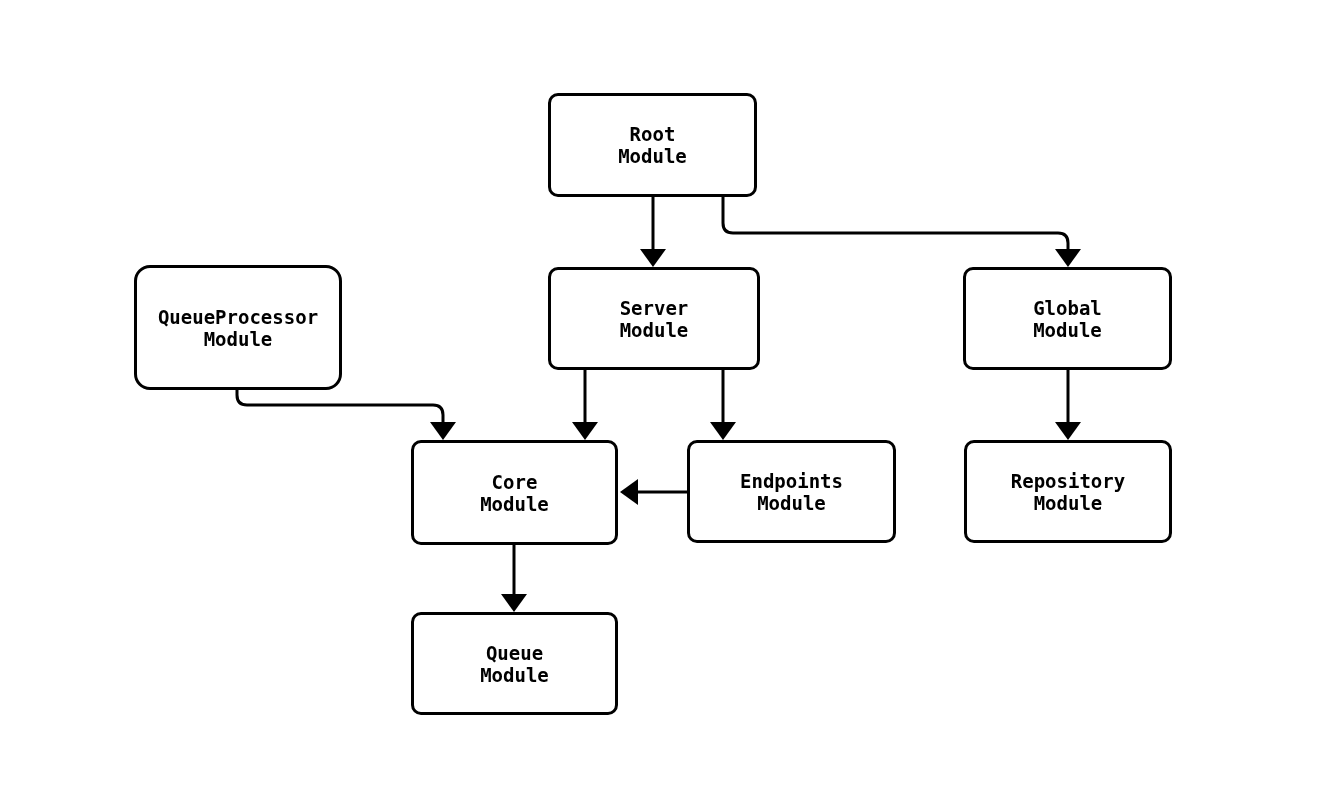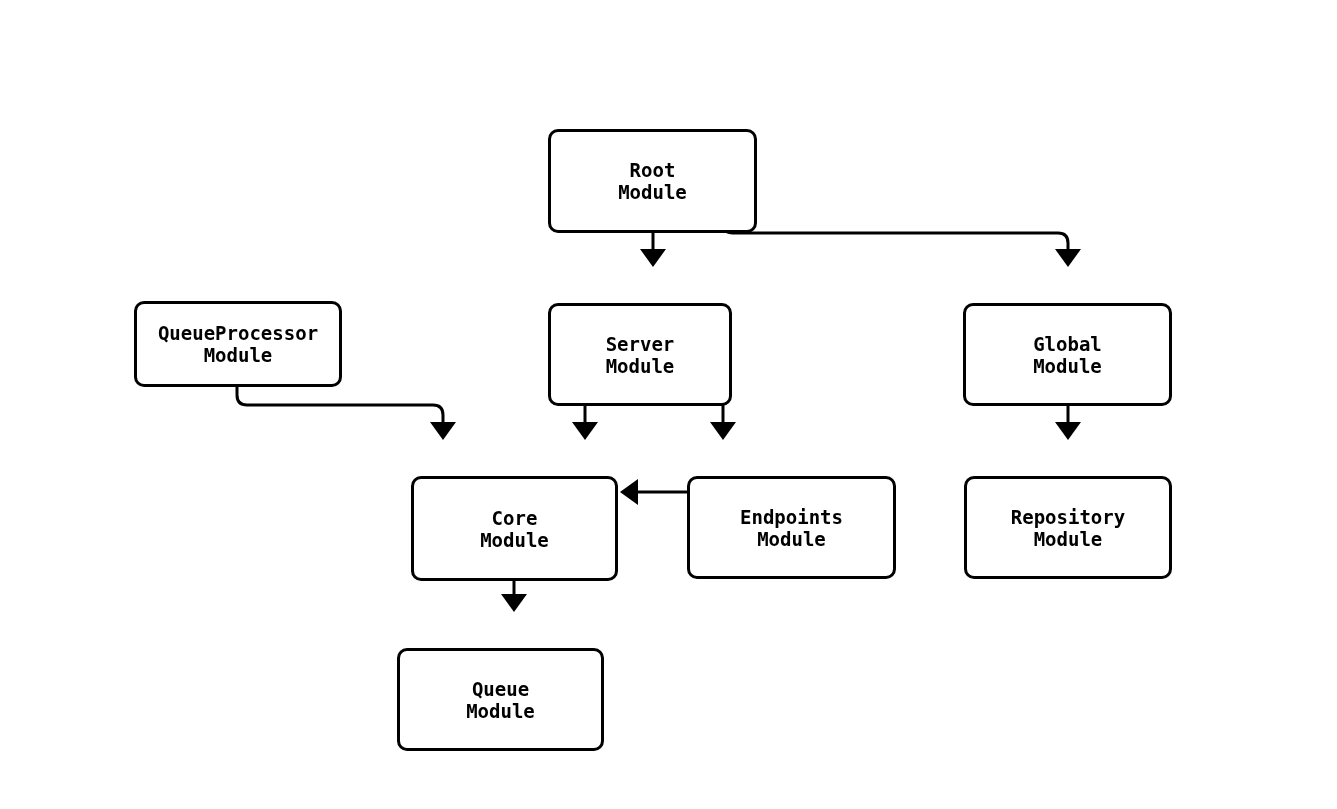--- a/index.html
+++ b/index.html
@@ -35,30 +35,29 @@
     border-radius: 10px;
     display: flex;
     align-items: center;
     justify-content: center;
     text-align: center;
     color: #000000;
     font-weight: bold;
     font-size: 19px;
     line-height: 22px;
     white-space: pre-line;
-    margin-top: 36px;
   }
   .node-root          { left: 548px; top:  93px; width: 209px; height: 104px; }
-  .node-queueprocessor{ left: 134px; top: 265px; width: 208px; height: 86px; }
-  .node-server        { left: 548px; top: 267px; width: 184px; height: 103px; }
+  .node-queueprocessor{ left: 134px; top: 265px; width: 208px; height: 125px; border-radius: 16px; }
+  .node-server        { left: 548px; top: 267px; width: 212px; height: 103px; }
   .node-global        { left: 963px; top: 267px; width: 209px; height: 103px; text-align: right; }
   .node-core          { left: 411px; top: 440px; width: 207px; height: 105px; }
   .node-endpoints     { left: 687px; top: 440px; width: 209px; height: 103px; }
   .node-repository    { left: 964px; top: 440px; width: 208px; height: 103px; }
-  .node-queue         { left: 397px; top: 612px; width: 207px; height: 103px; }
+  .node-queue         { left: 411px; top: 612px; width: 207px; height: 103px; }
 </style>
 </head>
 <body>
 
 <div class="canvas">
 
   <svg class="edge-layer" width="1337" height="809" viewBox="0 0 1337 809" xmlns="http://www.w3.org/2000/svg">
     <defs>
       <marker id="arrow" viewBox="0 0 18 26" refX="15" refY="13" markerWidth="18" markerHeight="26" markerUnits="userSpaceOnUse" orient="auto">
         <path d="M0,0 L18,13 L0,26 Z" fill="#000000"></path>

